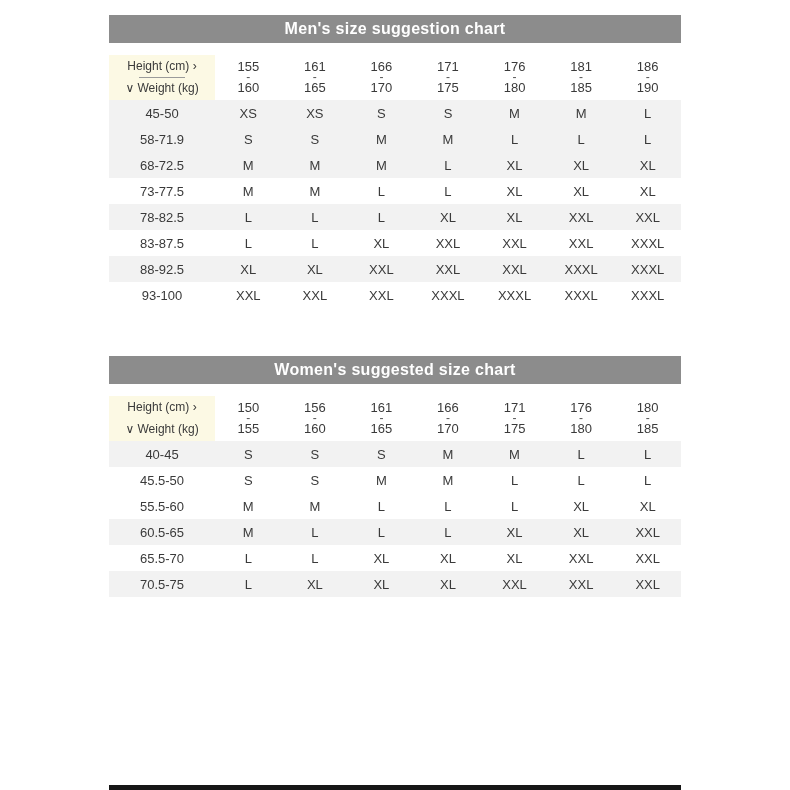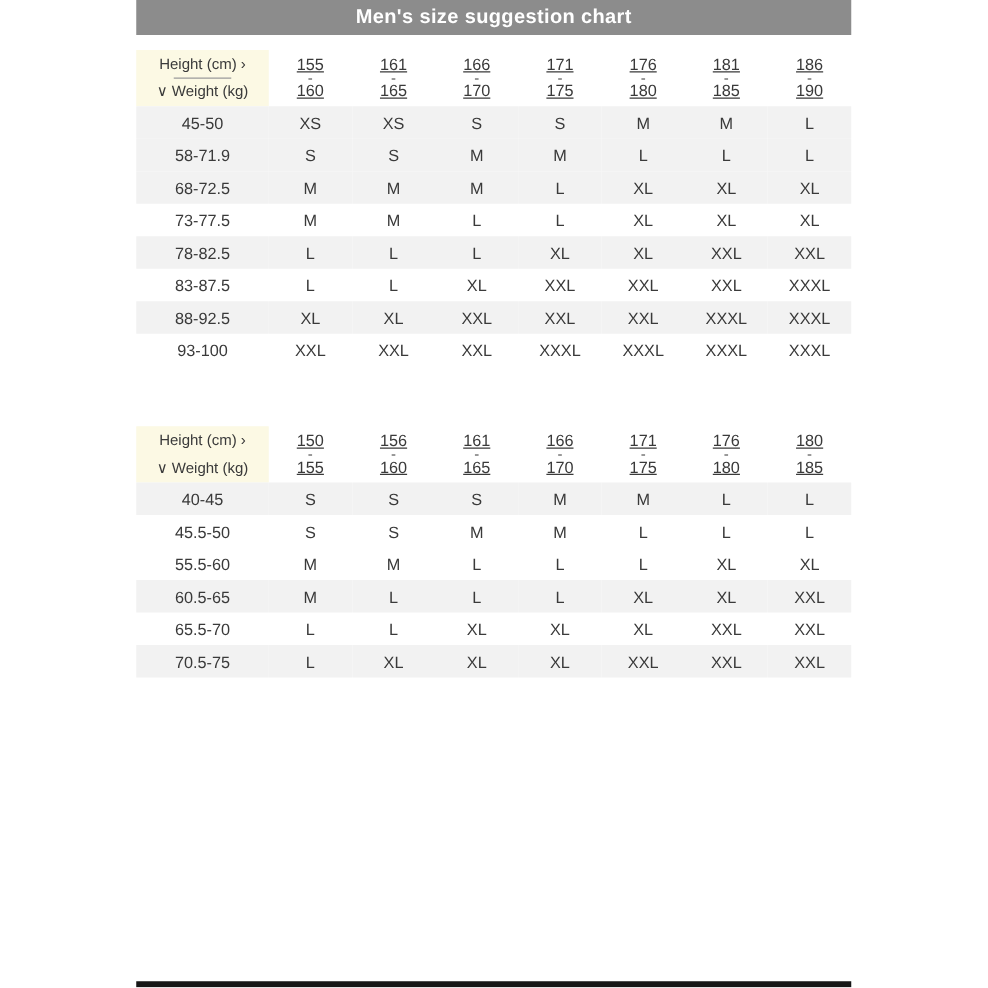--- a/index.html
+++ b/index.html
@@ -16,20 +16,21 @@
     background: #ffffff;
     font-family: "Liberation Sans", "DejaVu Sans", sans-serif;
     color: var(--cell-text);
   }
   .page {
     position: relative;
     width: 790px;
     height: 790px;
     overflow: hidden;
     background: #ffffff;
+    padding-top: 15px;
   }
   .chart { width: 572px; margin: 0 auto; }
   .chart--womens { margin-top: 48px; }
   .chart-title {
     height: 28px;
     line-height: 28px;
     background: var(--title-bar-bg);
     color: var(--title-text);
     font-size: 16px;
     font-weight: bold;
@@ -43,21 +44,21 @@
     margin-top: 12px;
   }
   col.col-label { width: 106px; }
   th, td { text-align: center; font-weight: normal; padding: 0; }
   thead th { height: 45px; vertical-align: middle; font-size: 13px; }
   .corner-cell { background: var(--corner-bg); font-size: 12px; }
   .corner-line1 { line-height: 15px; }
   .corner-line2 { line-height: 15px; }
   .corner-divider { width: 46px; height: 1px; background: #9a9a9a; margin: 3px auto; }
   .corner-gap { height: 7px; }
-  .range-top, .range-bottom { line-height: 14px; font-size: 13px; text-decoration: underline; }
+  .range-top, .range-bottom { line-height: 14px; font-size: 13px; }
   .range-dash { line-height: 7px; font-size: 12px; color: #555; }
   tbody td { height: 26px; font-size: 13px; }
   tr.stripe td { background: var(--stripe-bg); }
   .bottom-bar {
     position: absolute;
     left: 109px;
     bottom: 0;
     width: 572px;
     height: 5px;
     background: var(--bottom-bar);
@@ -204,20 +205,21 @@
             <td class="size-cell">XXXL</td>
             <td class="size-cell">XXXL</td>
             <td class="size-cell">XXXL</td>
             <td class="size-cell">XXXL</td>
           </tr>
         </tbody>
       </table>
   </section>
 
   <section class="chart chart--womens">
+    <div class="chart-title">Women's suggested size chart</div>
     <table class="size-table">
         <colgroup>
           <col class="col-label">
           <col>
           <col>
           <col>
           <col>
           <col>
           <col>
           <col>

